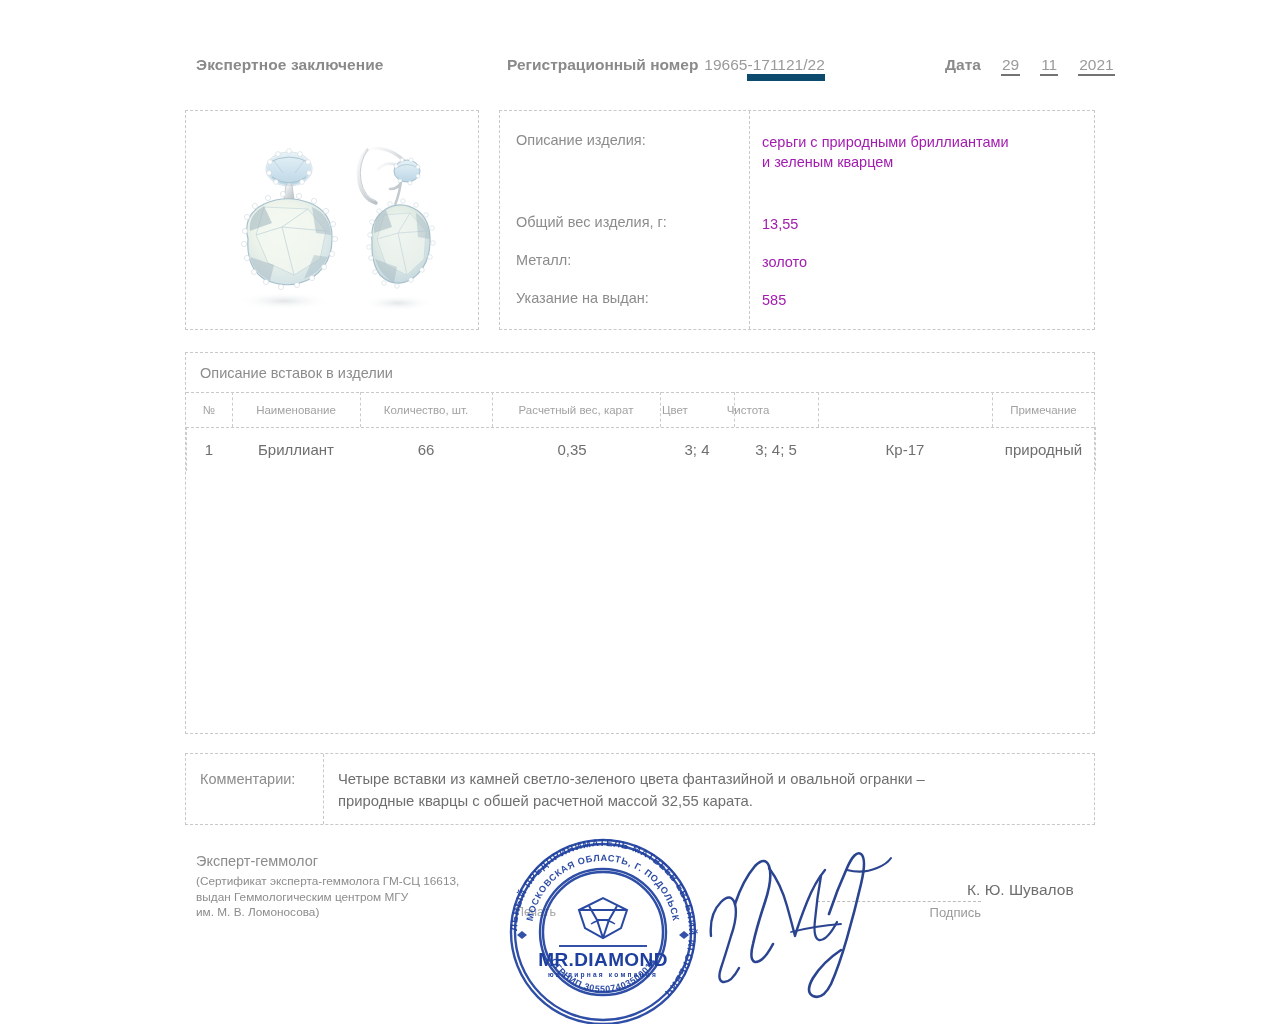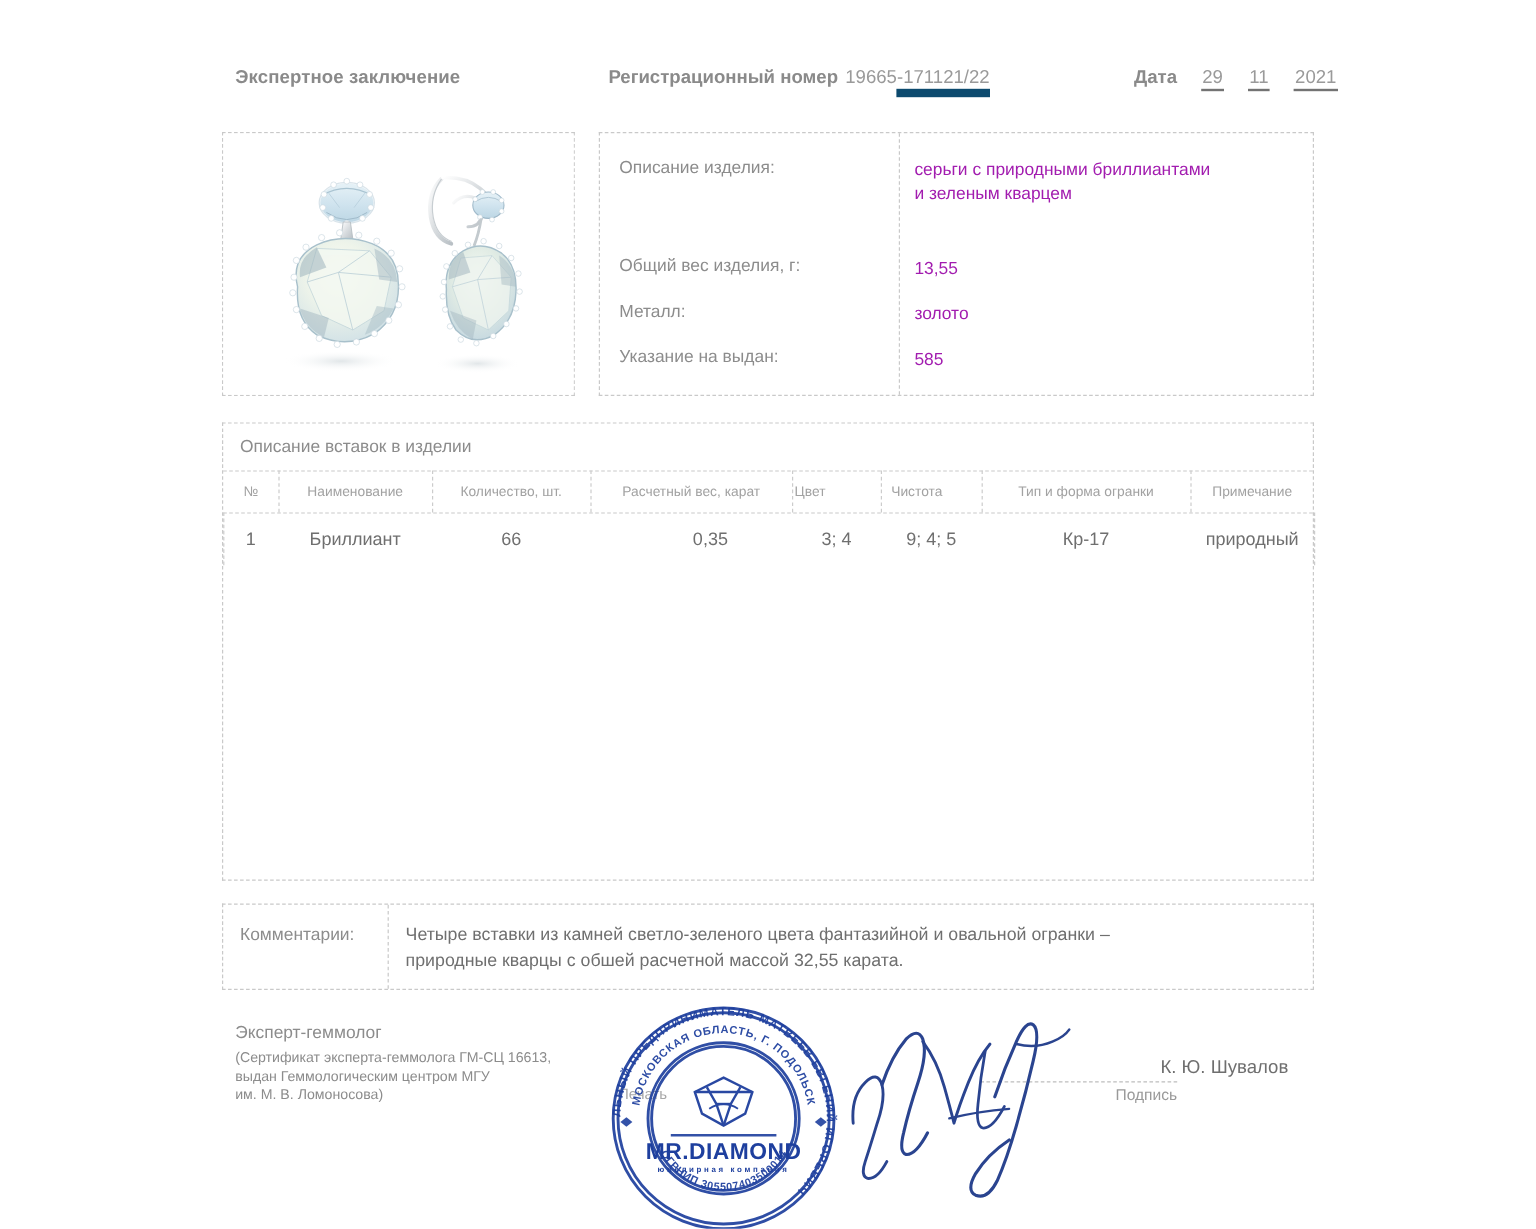--- a/index.html
+++ b/index.html
@@ -514,32 +514,31 @@
 
     <div class="vsep vsep-row" style="left:0px"></div>
     <div class="vsep vsep-row" style="left:909px"></div>
 
     <div class="tbl-head">
       <div class="cell" style="left:0px;   width:46px">№</div>
       <div class="cell" style="left:46px;  width:128px">Наименование</div>
       <div class="cell" style="left:174px; width:132px">Количество, шт.</div>
       <div class="cell" style="left:306px; width:168px">Расчетный вес, карат</div>
       <div class="cell" style="left:452px; width:74px">Цвет</div>
-      <div class="cell" style="left:536px; width:84px">Чистота</div>
-      <div class="cell" style="left:632px; width:174px">Тип и форма огранки</div>
+      <div class="cell" style="left:520px; width:84px">Чистота</div>
       <div class="cell" style="left:806px; width:103px">Примечание</div>
     </div>
 
     <div class="tbl-row">
       <div class="cell" style="left:0px;   width:46px">1</div>
       <div class="cell" style="left:46px;  width:128px">Бриллиант</div>
       <div class="cell" style="left:174px; width:132px">66</div>
-      <div class="cell" style="left:322px; width:168px">0,35</div>
+      <div class="cell" style="left:302px; width:168px">0,35</div>
       <div class="cell" style="left:474px; width:74px">3; 4</div>
-      <div class="cell" style="left:548px; width:84px">9; 4; 5</div>
+      <div class="cell" style="left:548px; width:84px">3; 4; 5</div>
       <div class="cell" style="left:632px; width:174px">Кр-17</div>
       <div class="cell" style="left:806px; width:103px">природный</div>
     </div>
   </div>
 
   <div class="comments-panel dashed">
     <div class="comments-divider"></div>
     <div class="comments-label">Комментарии:</div>
     <div class="comments-text">Четыре вставки из камней светло-зеленого цвета фантазийной и овальной огранки –
 природные кварцы с обшей расчетной массой 32,55 карата.</div>

